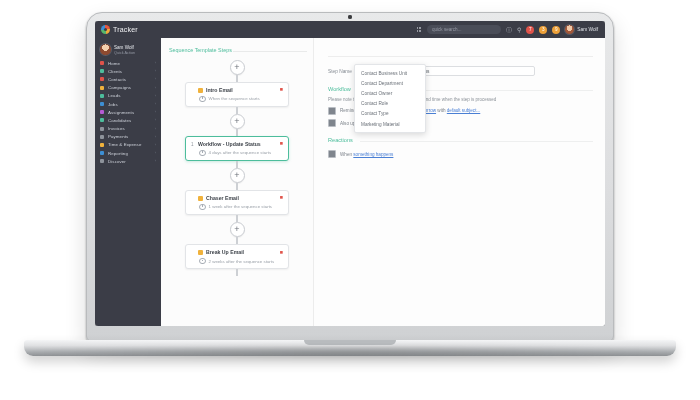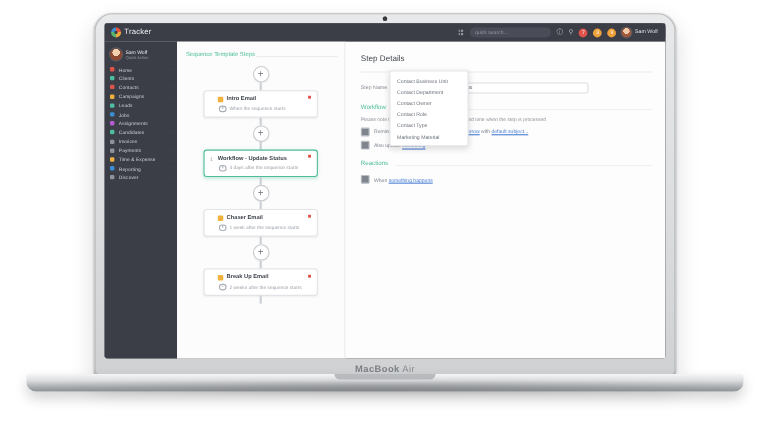--- a/index.html
+++ b/index.html
@@ -351,21 +351,20 @@
                       <span class="clock"></span>
                       <span class="card-sub">2 weeks after the sequence starts</span>
                     </div>
                   </div>
 
                   <div class="connector"></div>
                 </div>
               </div>
 
               <div class="details">
-                <div class="details-h">Step Details</div>
                 <div class="hr"></div>
 
                 <div class="frow">
                   <div class="flabel">Step Name</div>
                   <div class="finput">
                     <span>Workflow - Update Status</span>
                   </div>
                 </div>
 
                 <div class="sec-h">Workflow</div>
@@ -409,21 +408,17 @@
                   <div class="ddi">Contact Type</div>
                   <div class="ddi">Marketing Material</div>
                 </div>
 
               </div>
             </div>
           </div>
         </div>
 
       </div>
-      <div class="macbook-label">
-        <b>MacBook</b>
-        <span>Air</span>
-      </div>
     </div>
     <div class="base"></div>
   </div>
   <div class="base-shadow"></div>
 </div>
 
 </body></html>

